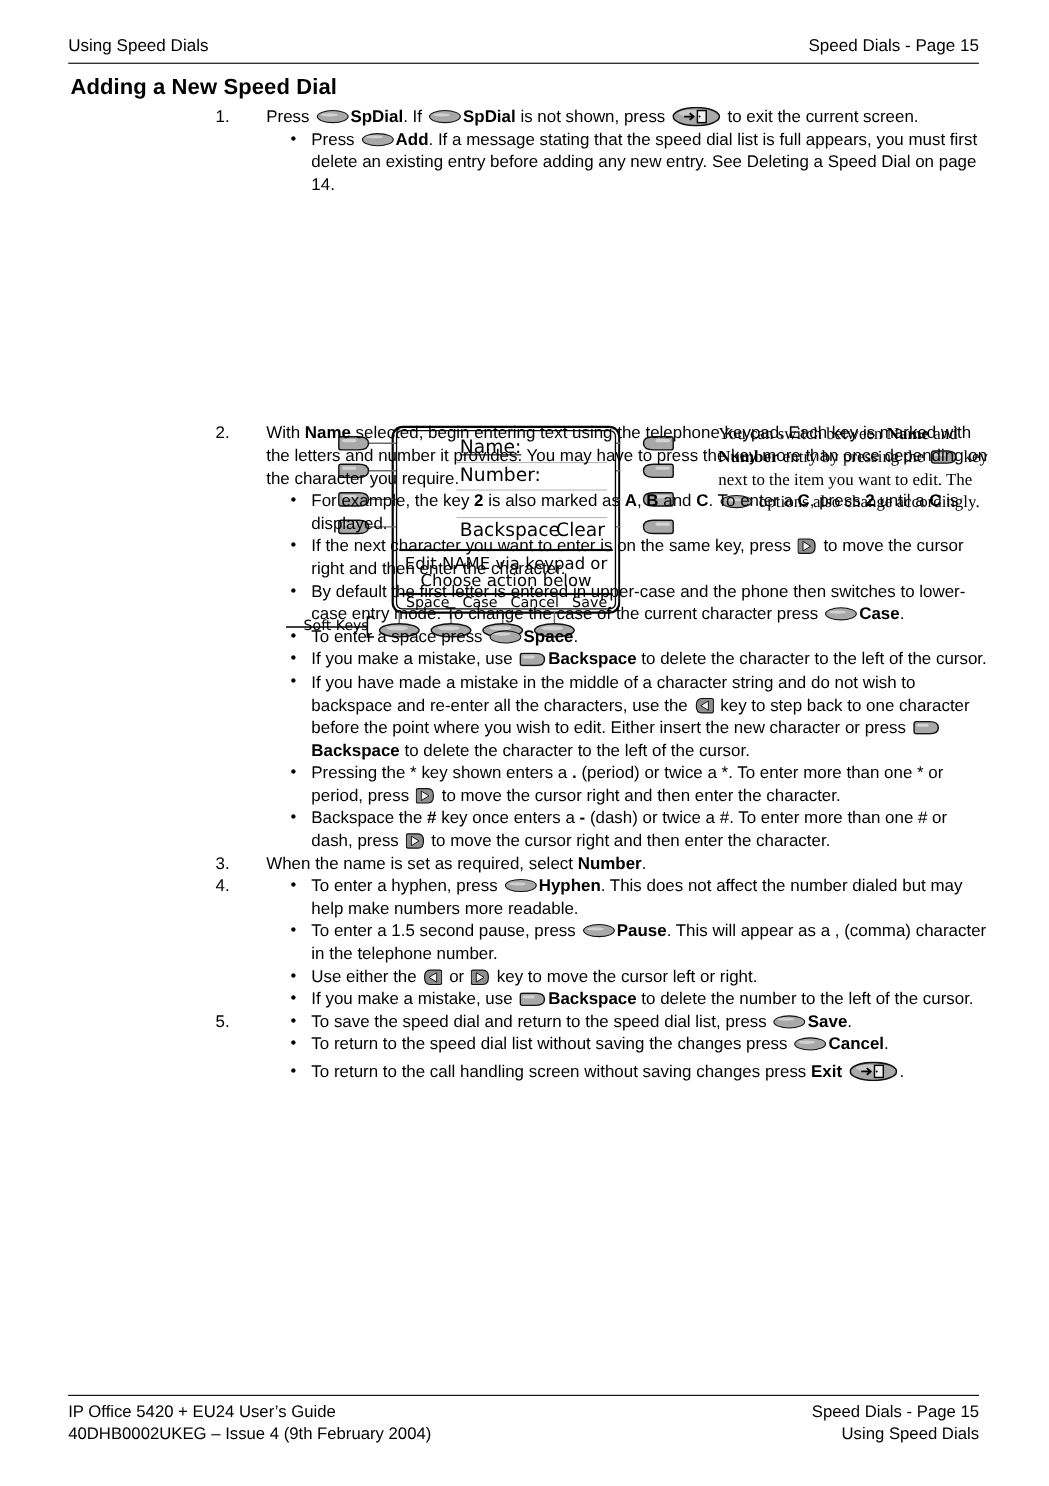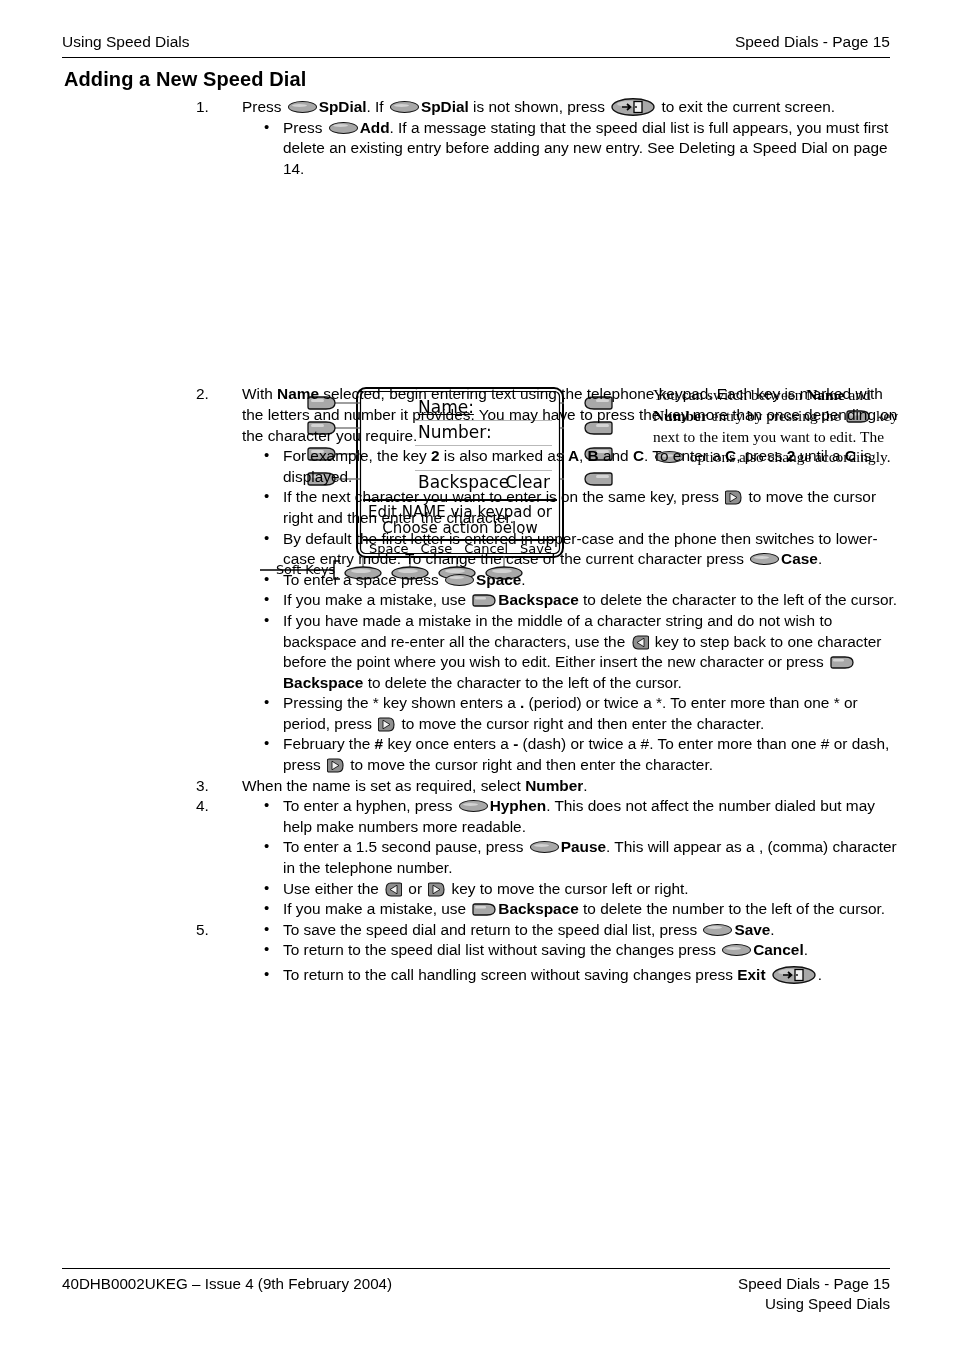--- a/index.html
+++ b/index.html
@@ -367,21 +367,21 @@
           <li class="bullet">
             <span class="dot">•</span>
             <p class="bodytext"><span>Pressing the * key shown enters a </span><b>.</b><span> (period) or twice a *. To enter more than one * or period, press </span><span class="ico-arrow"><svg width="17" height="17" viewBox="0 0 17 17">
                     <path d="M2 2 h9 q5 0 5 6.5 q0 6.5 -5 6.5 h-9 q-1.6 0 -1.6 -1.6 v-9.8 q0 -1.6 1.6 -1.6 z" fill="#8f8f8f" stroke="#111" stroke-width="1.1"></path>
                     <path d="M5 4.2 L12 8.5 L5 12.8 Z" fill="#f5f5f5" stroke="#000" stroke-width="0.8"></path>
                   </svg></span><span> to move the cursor right and then enter the character.</span></p>
           </li>
 
           <li class="bullet">
             <span class="dot">•</span>
-            <p class="bodytext"><span>February the </span><b>#</b><span> key once enters a </span><b>-</b><span> (dash) or twice a #. To enter more than one # or dash, press </span><span class="ico-arrow"><svg width="17" height="17" viewBox="0 0 17 17">
+            <p class="bodytext"><span>Backspace the </span><b>#</b><span> key once enters a </span><b>-</b><span> (dash) or twice a #. To enter more than one # or dash, press </span><span class="ico-arrow"><svg width="17" height="17" viewBox="0 0 17 17">
                     <path d="M2 2 h9 q5 0 5 6.5 q0 6.5 -5 6.5 h-9 q-1.6 0 -1.6 -1.6 v-9.8 q0 -1.6 1.6 -1.6 z" fill="#8f8f8f" stroke="#111" stroke-width="1.1"></path>
                     <path d="M5 4.2 L12 8.5 L5 12.8 Z" fill="#f5f5f5" stroke="#000" stroke-width="0.8"></path>
                   </svg></span><span> to move the cursor right and then enter the character.</span></p>
           </li>
         </ul>
       </li>
 
       <li class="step">
         <span class="num">3.</span>
         <p class="bodytext"><span>When the name is set as required, select </span><b>Number</b><span>.</span></p>
@@ -442,20 +442,21 @@
                   </svg></span><span>.</span></p>
           </li>
         </ul>
       </li>
     </ol>
   </div>
 
   <div class="ftr-rule"></div>
   <div class="ftr">
     <div>
+      <div>IP Office 5420 + EU24 User’s Guide</div>
       <div>40DHB0002UKEG – Issue 4 (9th February 2004)</div>
     </div>
     <div class="r">
       <div>Speed Dials - Page 15</div>
       <div>Using Speed Dials</div>
     </div>
   </div>
 
 </div>
 

